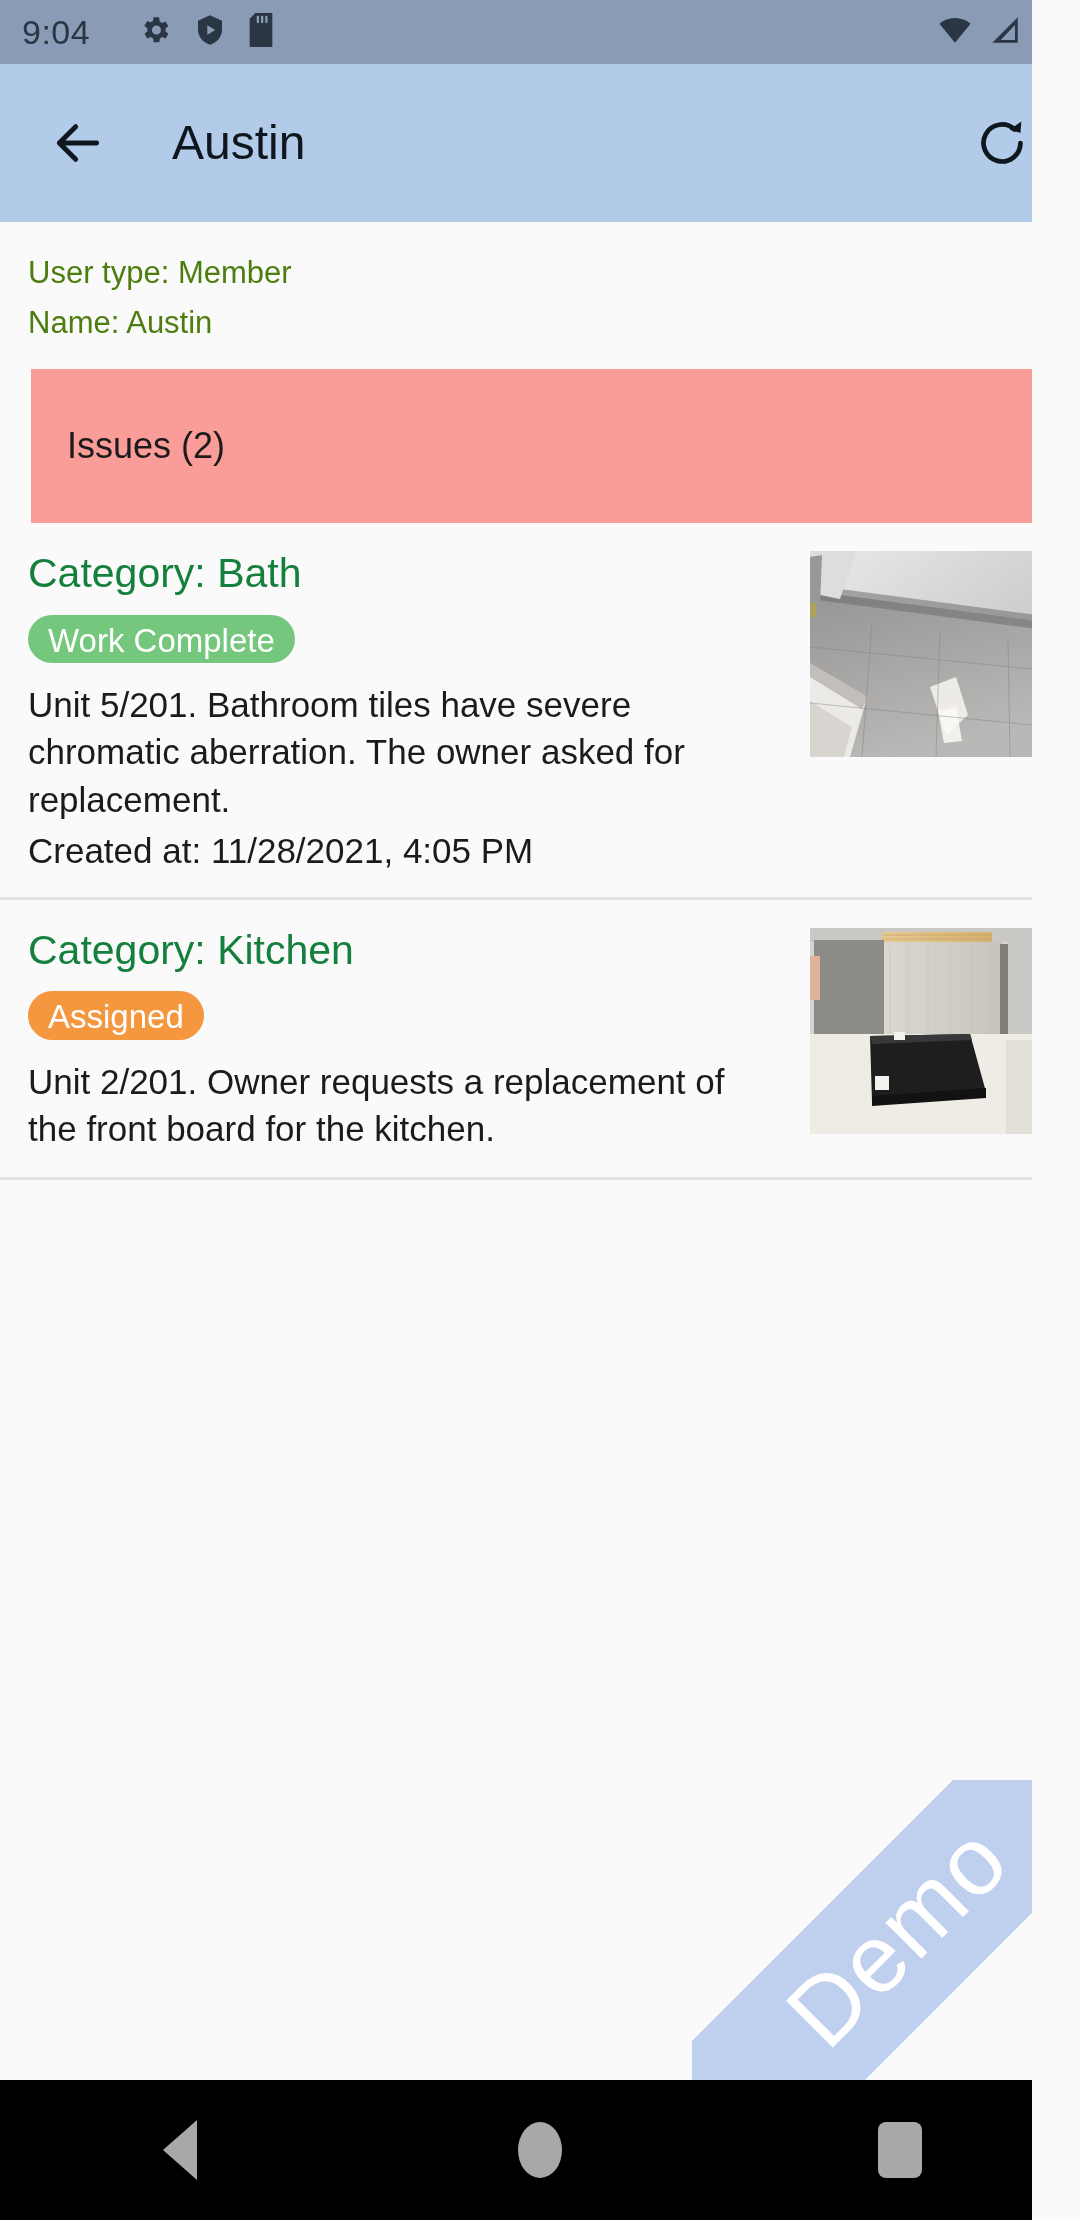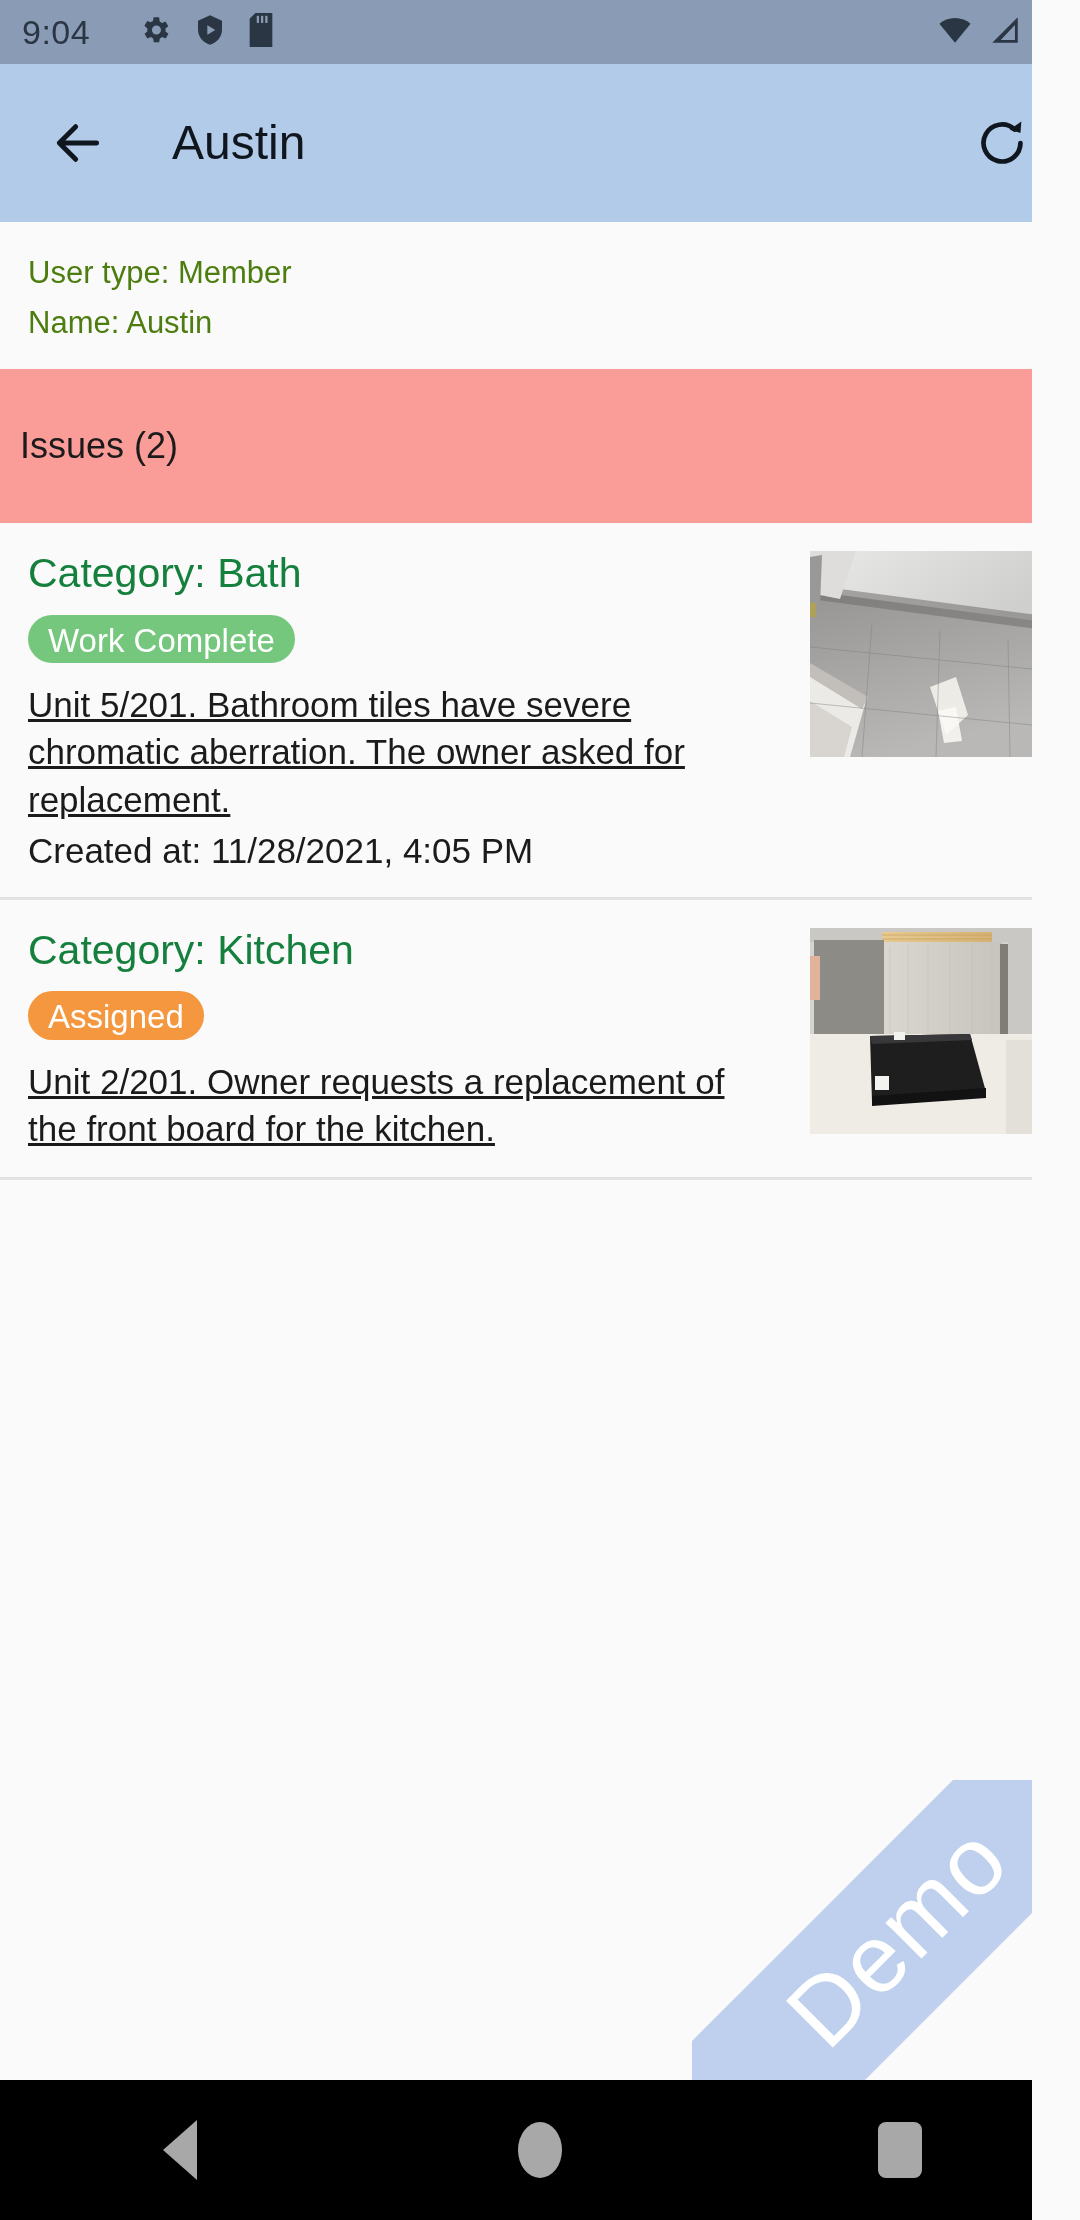--- a/index.html
+++ b/index.html
@@ -32,39 +32,39 @@
   }
   .iconbtn { width:64px; height:64px; display:flex; align-items:center; justify-content:center; cursor:pointer; }
 
   
   .content { position:absolute; top:222px; left:0; width:1080px; bottom:140px; background:#fafafa; overflow:hidden; }
 
   .userinfo { padding:26px 28px 22px 28px; }
   .userinfo p { font-size:31px; color:#4d7c0f; line-height:1.28; padding:5px 0; }
 
   .issues-header {
-    background:#fa9d98; padding:34px 20px; height:154px; display:flex; align-items:center;
+    background:#fa9d98; padding:34px 36px; height:154px; display:flex; align-items:center;margin-left:31px;
   }
   .issues-header span { font-size:36px; color:#1b1b1b; }
 
   .issue-card {
     position:relative; padding:26px 28px 24px 28px;
     border-bottom:3px solid #e3e3e3; background:#fafafa;
     min-height:260px;
   }
   .issue-body { width:700px; }
   .issue-cat { font-size:41px; color:#15803d; line-height:1.2; }
   .badge {
     display:inline-block; margin-top:16px; margin-bottom:8px;
     border-radius:28px; padding:8px 20px 4px 20px;
     font-size:33px; color:#ffffff; line-height:1.1;
   }
   .badge.green  { background:#74c77c; }
   .badge.orange { background:#f5973e; }
-  .issue-desc { font-size:35px; color:#1b1b1b; line-height:1.36; margin-top:10px;text-decoration:underline; }
+  .issue-desc { font-size:35px; color:#1b1b1b; line-height:1.36; margin-top:10px; }
   .issue-date { font-size:35px; color:#1b1b1b; line-height:1.3; margin-top:4px; }
 
   .thumb {
     position:absolute; right:28px; top:28px;
     width:242px; height:206px; overflow:hidden;
     background:#cfcfcf;
   }
   .thumb svg { display:block; width:100%; height:100%; }
 
   

